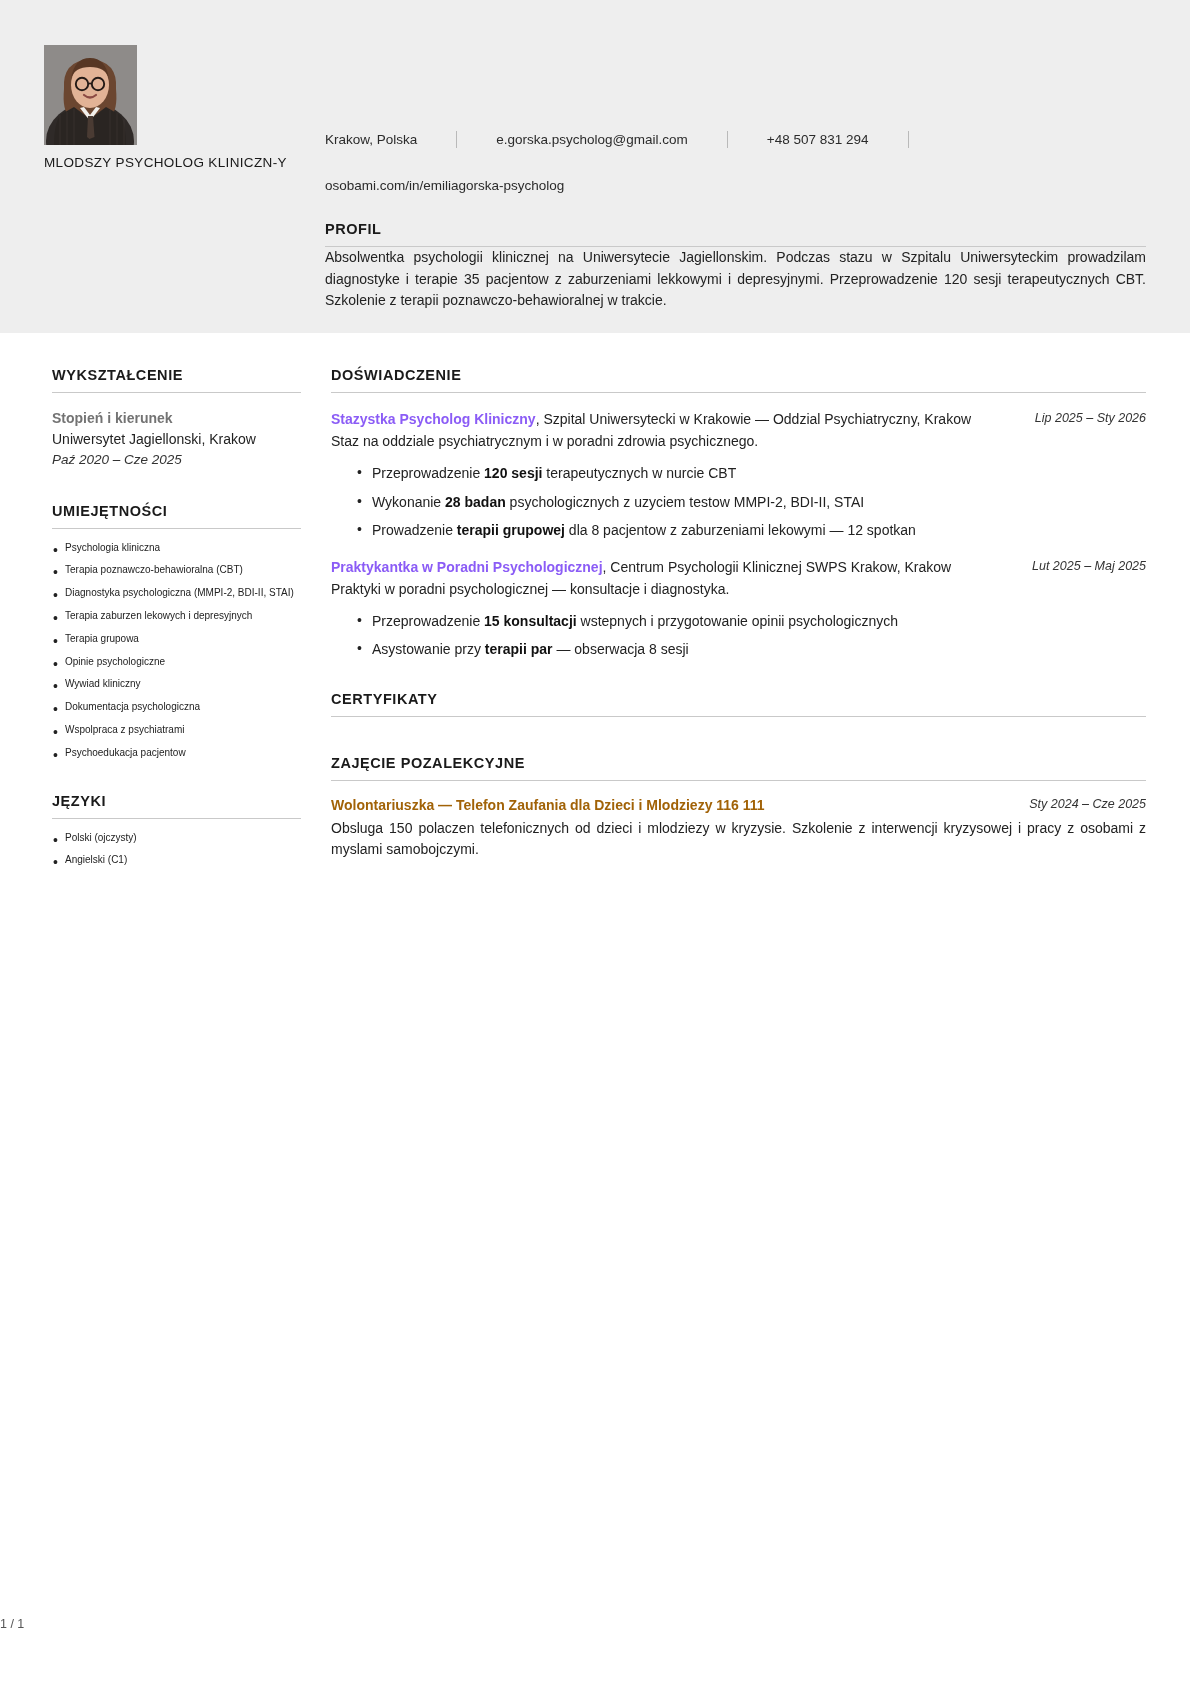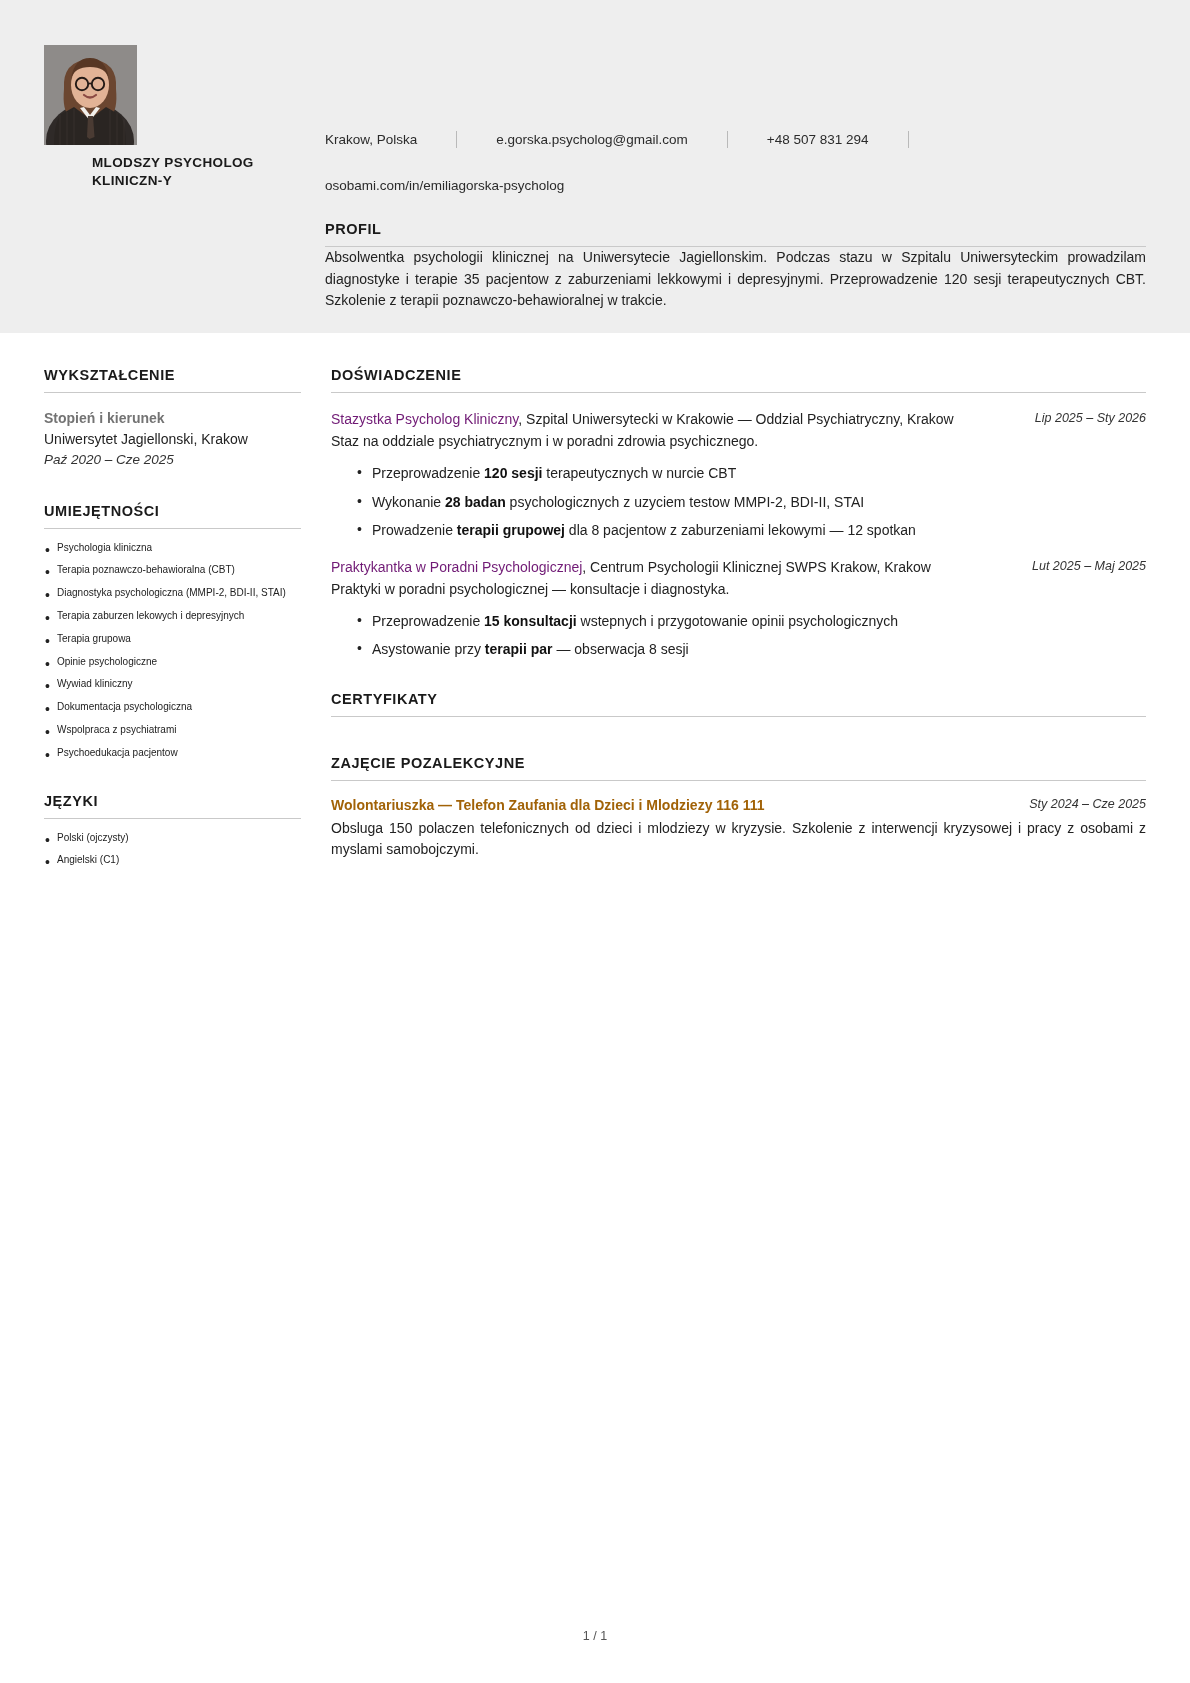--- a/index.html
+++ b/index.html
@@ -49,27 +49,26 @@
     font-weight: bold;
     line-height: 1.16;
     letter-spacing: -0.4px;
     color: #1a1a1a;
     margin-top: 22px;
     word-break: break-word;
   }
 
   .job-title {
     font-size: 13.5px;
-    font-weight: bold;
+    font-weight: normal;
     letter-spacing: 0.35px;
     color: #1a1a1a;
     line-height: 1.35;
     margin-top: 9px;
     text-transform: uppercase;
-    margin-left: 48px;
   }
 
   .header-right {
     flex: 1;
     padding-top: 86px;
   }
 
   .contact-row {
     display: flex;
     align-items: center;
@@ -142,21 +141,21 @@
     color: #1a1a1a;
     text-transform: uppercase;
   }
 
   .rule {
     height: 1px;
     background: #c9c9c9;
     margin-top: 9px;
   }
 
-  .block { margin-bottom: 32px; }
+  .block { margin-bottom: 32px; margin-left: 8px; }
 
   
   .edu { margin-top: 15px; }
   .edu-degree {
     font-size: 14px;
     font-weight: bold;
     color: #737373;
     line-height: 1.5;
   }
   .edu-school {
@@ -202,21 +201,21 @@
     gap: 14px;
   }
 
   .job-head-main {
     font-size: 14px;
     line-height: 1.5;
     color: #222222;
     flex: 1;
   }
 
-  .job-role { font-weight: normal; color: #701a75; }
+  .job-role { font-weight: bold; color: #8b5cf6; }
 
   .job-dates {
     font-size: 12.5px;
     font-style: italic;
     color: #333333;
     white-space: nowrap;
     flex: 0 0 auto;
     padding-top: 2px;
   }
 
@@ -284,22 +283,21 @@
     color: #222222;
     margin-top: 2px;
     text-align: justify;
   }
 
   
   .footer {
     position: absolute;
     left: 0;
     right: 0;
-    bottom: 40px;
-    text-align: center;
+    bottom: 52px;
     font-size: 12.5px;
     color: #555555;
   }
 </style>
 </head>
 <body>
 
 <div class="page">
 
   <div class="header">

